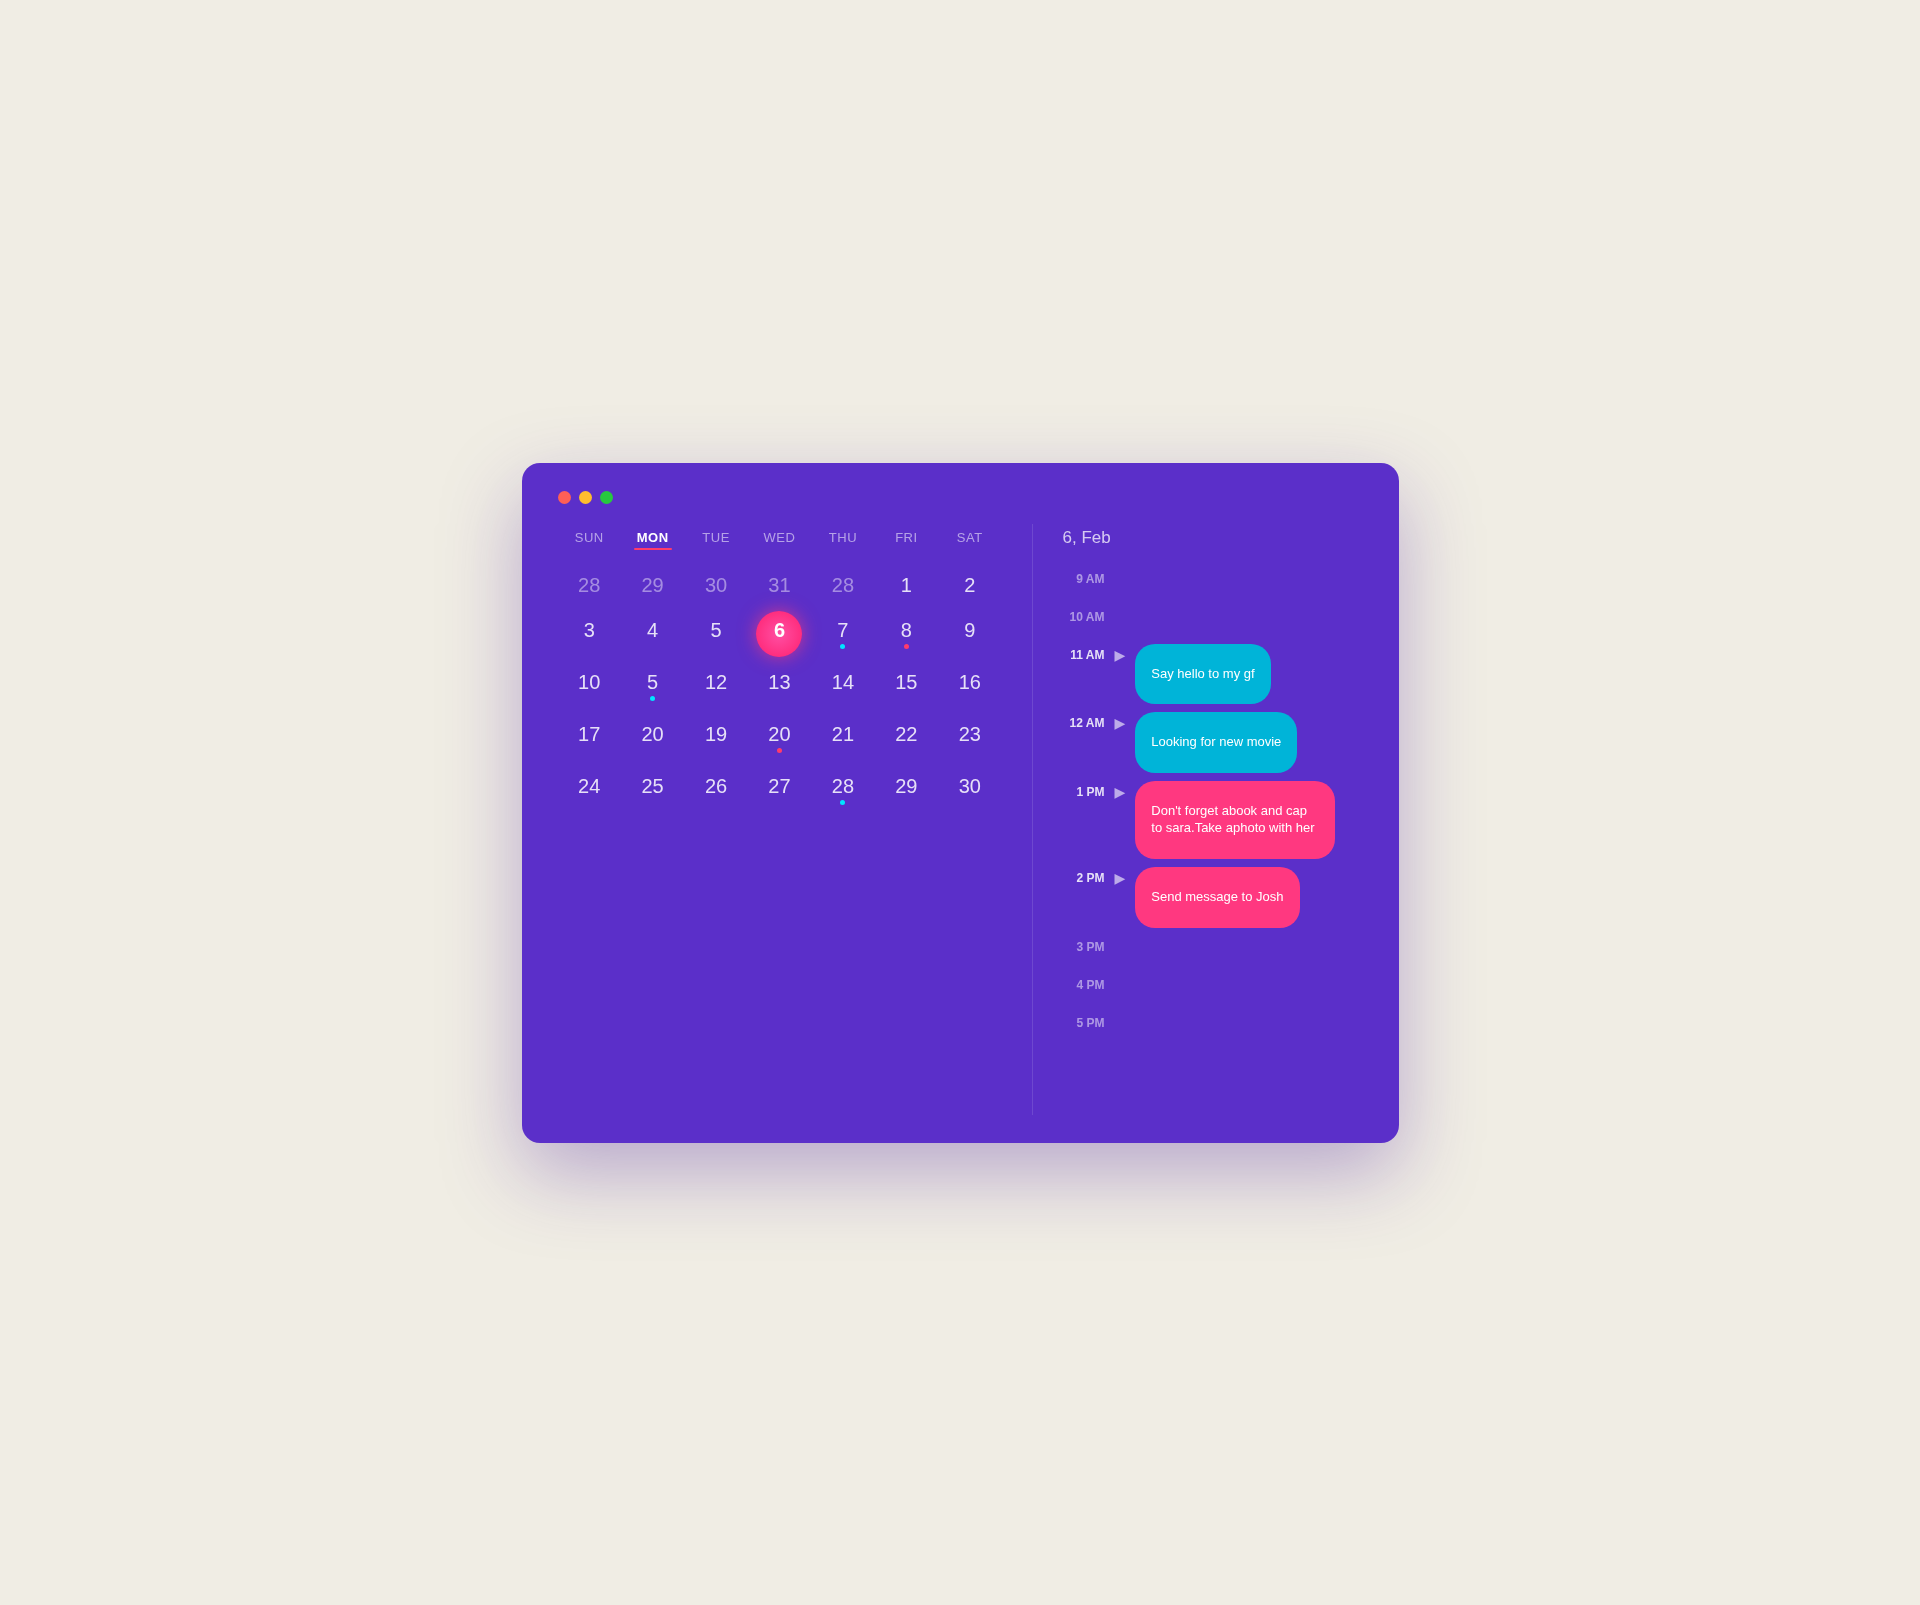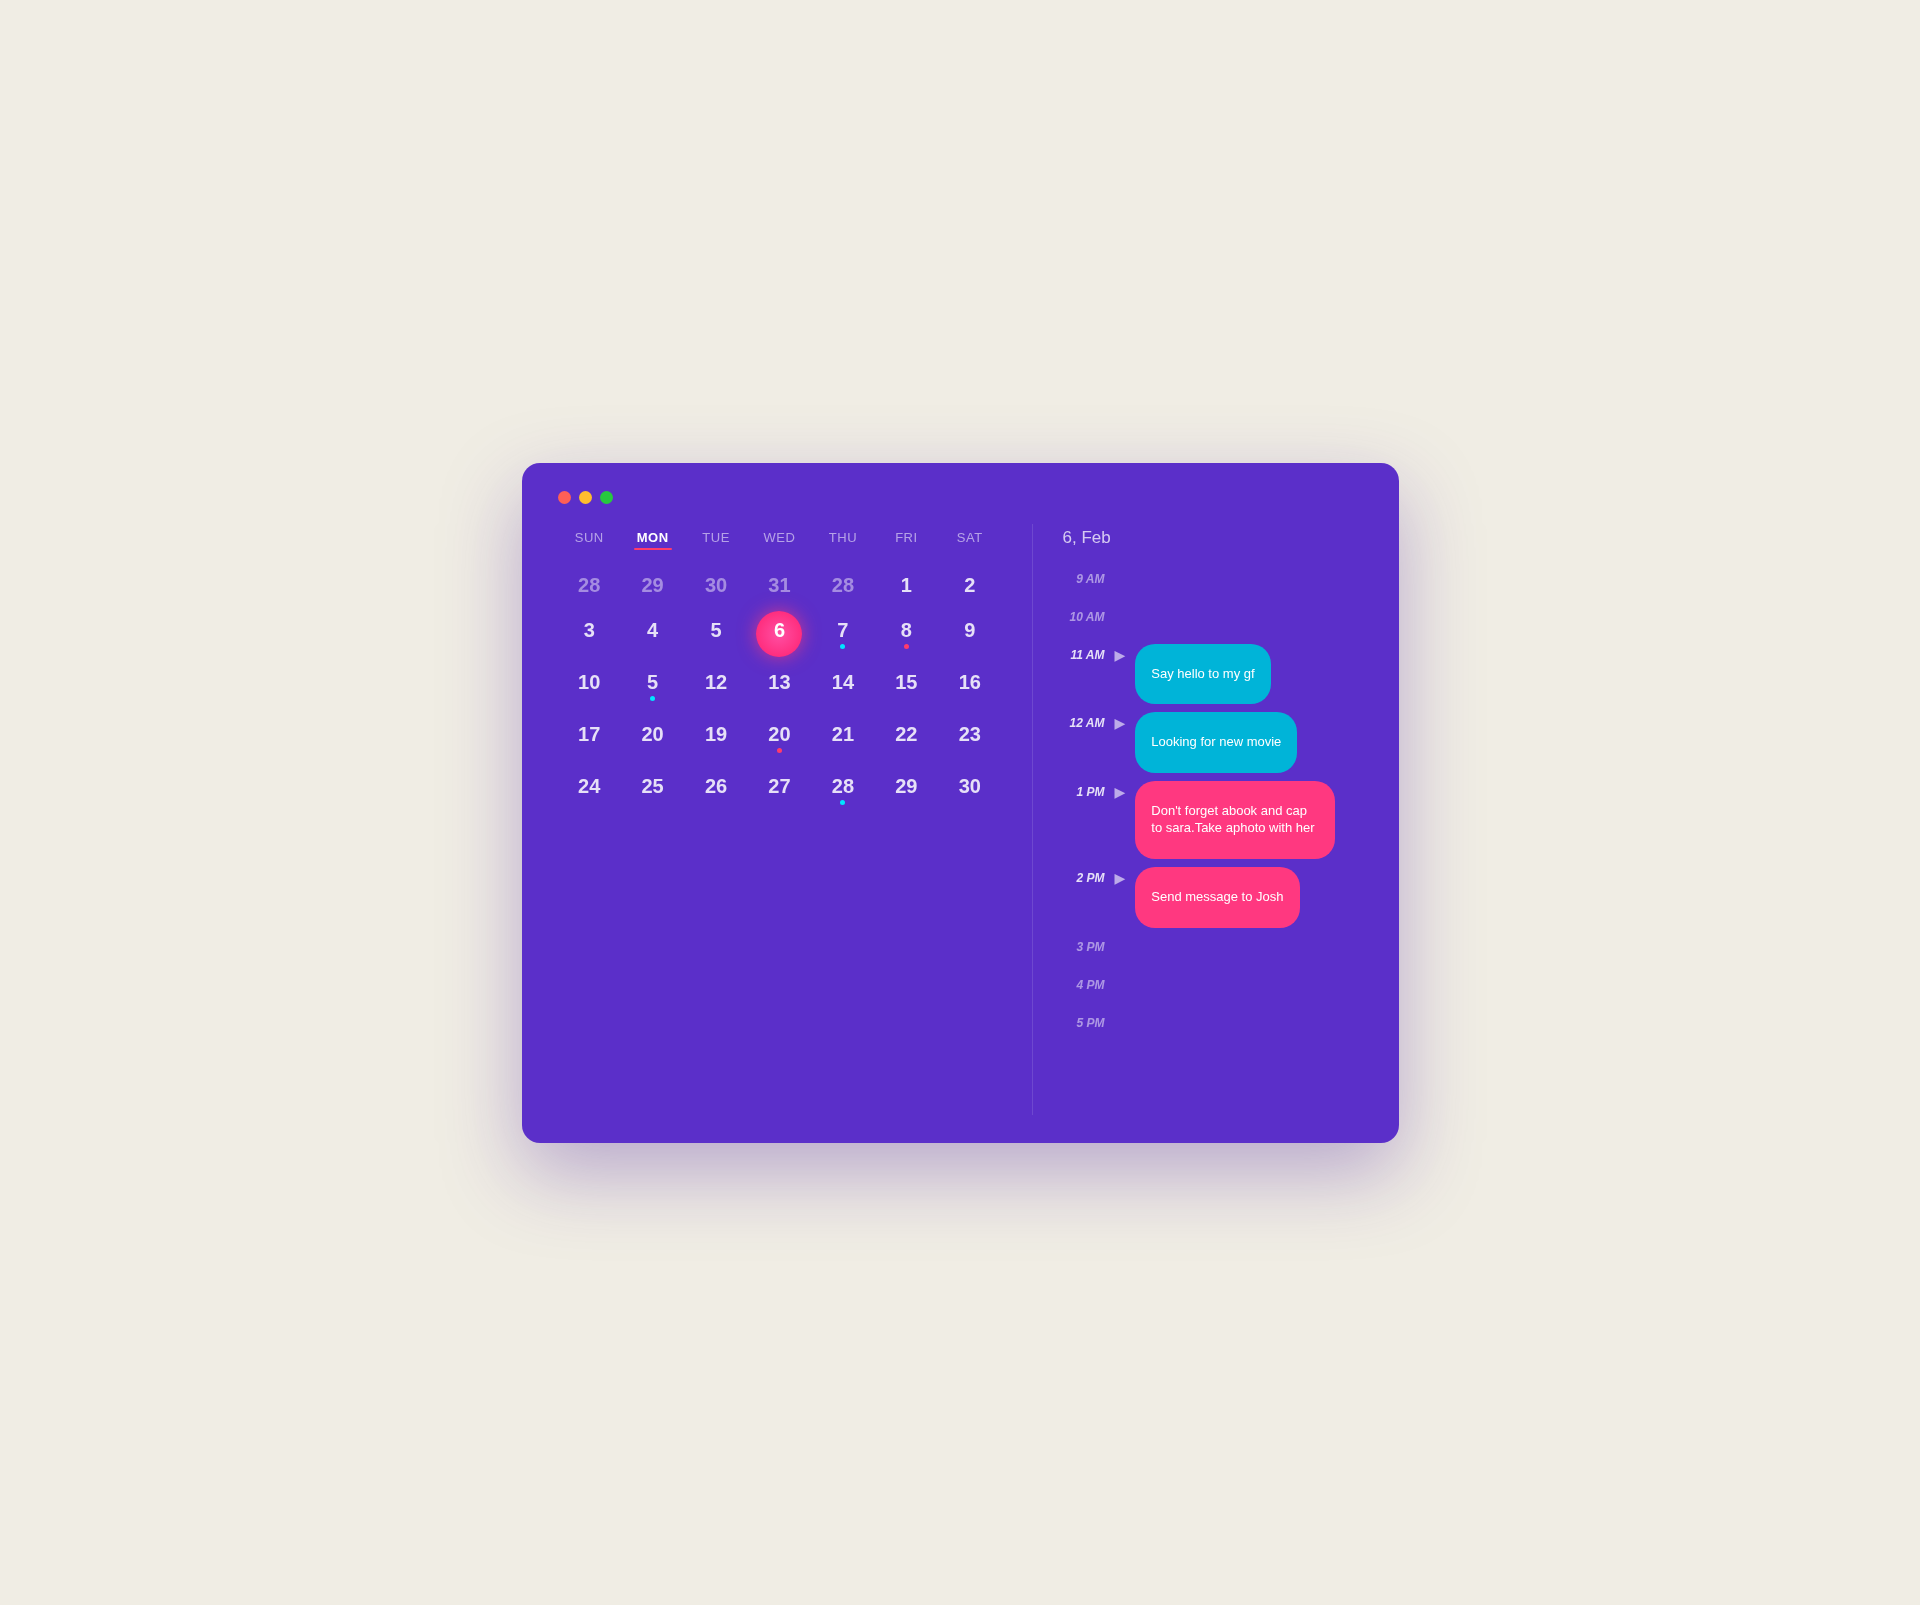--- a/index.html
+++ b/index.html
@@ -89,21 +89,21 @@
     .calendar-grid {
       display: grid;
       grid-template-columns: repeat(7, 1fr);
       row-gap: 2px;
     }
 
     .cal-cell {
       text-align: center;
       padding: 10px 0;
       font-size: 20px;
-      font-weight: 700;
+      font-weight: 400;
       color: rgba(255,255,255,0.45);
       position: relative;
       cursor: pointer;
       border-radius: 50%;
     }
     .cal-cell.current-month {
       color: rgba(255,255,255,0.85);
     }
     .cal-cell.today {
       color: #fff;
@@ -187,21 +187,20 @@
     }
 
     .time-label {
       font-size: 12px;
       font-weight: 600;
       color: rgba(255,255,255,0.5);
       width: 42px;
       text-align: right;
       padding-top: 4px;
       flex-shrink: 0;
-      font-style: italic;
     }
     .time-label.active-time {
       color: rgba(255,255,255,0.85);
     }
 
     .arrow-indicator {
       font-size: 14px;
       color: rgba(255,255,255,0.6);
       padding-top: 3px;
       flex-shrink: 0;

